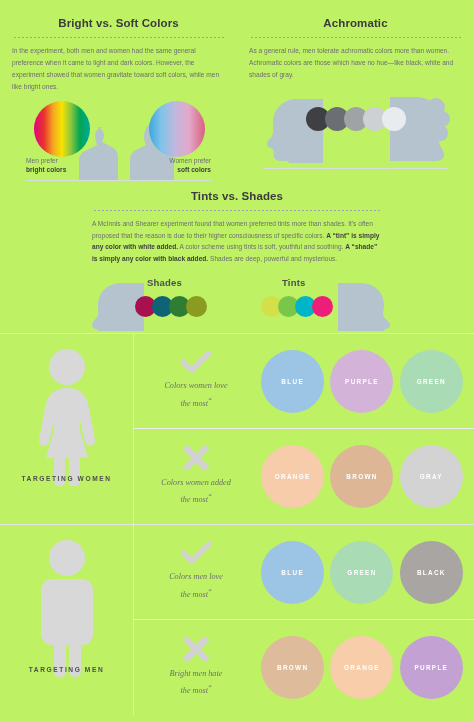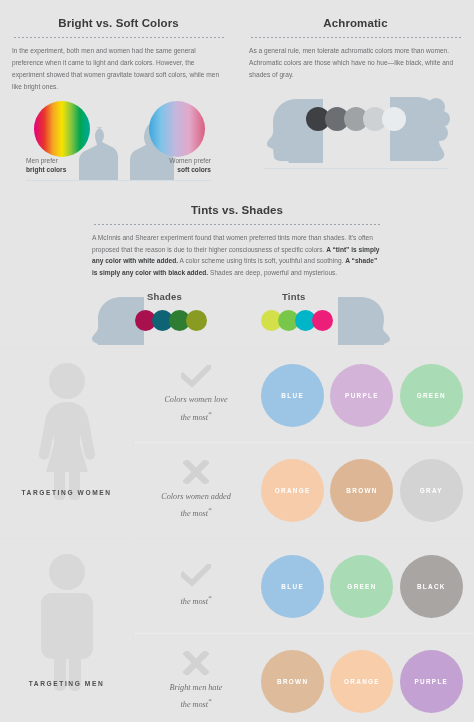--- a/index.html
+++ b/index.html
@@ -4,21 +4,21 @@
 <style>
   * { box-sizing: border-box; margin:0; padding:0; }
   html,body { width:474px; height:722px; }
   body {
     font-family:"Liberation Sans", sans-serif;
     background:#ffffff;
     color:#58595b;
     position:relative;
     overflow:hidden;
   }
-  .page { position:relative; width:474px; height:722px; background:#e5e5e5; }
+  .page { position:relative; width:474px; height:722px; background:#bef264; }
 
   
   .top-row { display:flex; width:474px; height:180px; }
   .panel { width:237px; padding:10px 12px 0 12px; position:relative; }
   .panel-title {
     text-align:center;
     font-size:11.5px;
     font-weight:bold;
     color:#3b3b3d;
     letter-spacing:.1px;
@@ -62,21 +62,21 @@
   .cap.left { left:14px; bottom:14px; text-align:left; }
   .cap.right { right:14px; bottom:14px; text-align:right; }
 
   
   .art2 { position:relative; height:92px; margin-top:4px; }
   .achro { position:absolute; border-radius:50%; top:22px; }
 
   
   .mid { position:relative; width:474px; padding:8px 0 0 0; }
   .mid-inner { width:290px; margin:0 auto; }
-  .mid .panel-title { margin-top:16px; }
+  .mid .panel-title { margin-top:2px; }
   .mid .body-text { font-size:6.6px; line-height:1.78; }
 
   .swatch-row { position:relative; height:58px; margin-top:10px; }
   .swatch-label {
     position:absolute; top:2px;
     font-size:9.5px; font-weight:bold; color:#4d4e50; letter-spacing:.2px;
   }
   .dot { position:absolute; border-radius:50%; width:21px; height:21px; top:21px; }
 
   
@@ -265,20 +265,21 @@
       </svg>
       <div class="target-label">TARGETING MEN</div>
     </div>
     <div class="target-right">
 
       <div class="target-sub">
         <div class="sub-caption">
           <svg class="mark" width="30" height="22" viewBox="0 0 30 22">
             <path d="M2 11 L11 19 L28 2" stroke="#d2d2d2" stroke-width="5.5" fill="none" stroke-linecap="square"></path>
           </svg>
+          <div class="caption-txt">Colors men love</div>
           <div class="caption-txt"><span>the most</span><sup>*</sup></div>
         </div>
         <div class="circles">
           <div class="big-circle" style="background:#9cc4e4;">
               <span>BLUE</span>
             </div>
           <div class="big-circle" style="background:#a9dbb5;">
               <span>GREEN</span>
             </div>
           <div class="big-circle" style="background:#a8a5a3;">

